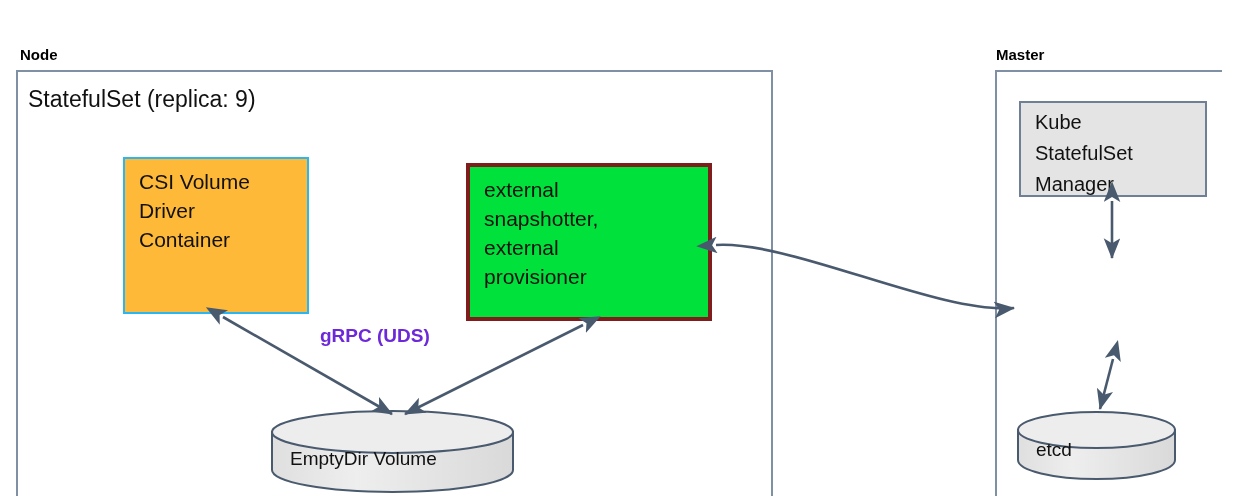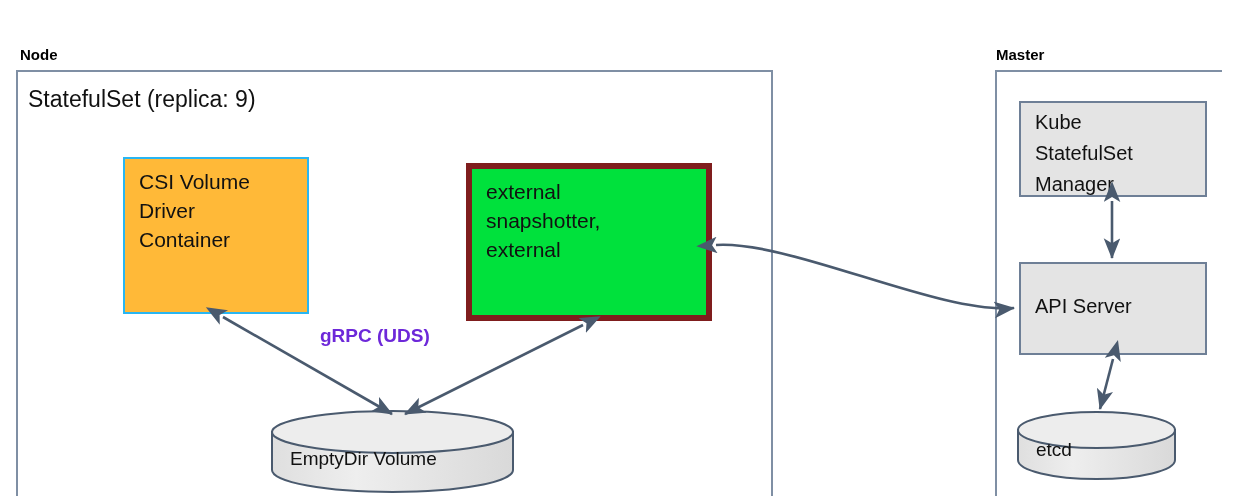--- a/index.html
+++ b/index.html
@@ -47,21 +47,21 @@
     line-height: 29px;
     padding: 8px 0 0 14px;
     color: #111;
   }
   .node-box.orange {
     background: #ffb938;
     border: 2px solid #29b6f2;
   }
   .node-box.green {
     background: #00e13c;
-    border: 6px solid #7f1d1d;
+    border: 4px solid #7f1d1d;
   }
   .node-box.gray {
     background: #e4e4e4;
     border: 2px solid #6e7f96;
     font-size: 20px;
     line-height: 31px;
     padding: 4px 0 0 14px;
   }
   .cyl-label {
     position: absolute;
@@ -101,31 +101,29 @@
   <div class="node-box orange" style="left:123px; top:117px; width:186px; height:157px;">
     <div>CSI Volume</div>
     <div>Driver</div>
     <div>Container</div>
   </div>
 
   <div class="node-box green" style="left:466px; top:123px; width:246px; height:158px;">
     <div>external</div>
     <div>snapshotter,</div>
     <div>external</div>
+    <div>provisioner</div>
   </div>
 
   <div class="node-box gray" style="left:1019px; top:61px; width:188px; height:96px;">
     <div>Kube</div>
     <div>StatefulSet</div>
     <div>Manager</div>
   </div>
 
-  <div class="node-box gray" style="left:1019px; top:222px; width:188px; height:93px; padding-top:27px;">
-    <div>API Server</div>
-  </div>
 
   <svg class="overlay" viewBox="0 0 1250 496">
     <defs>
       <marker id="arrowEnd" markerWidth="9" markerHeight="9" refX="7.6" refY="3.2" orient="auto" markerUnits="strokeWidth">
         <path d="M0,0 L8,3.2 L0,6.4 L1.9,3.2 z" fill="#4a5a6e"></path>
       </marker>
       <marker id="arrowStart" markerWidth="9" markerHeight="9" refX="0.4" refY="3.2" orient="auto-start-reverse" markerUnits="strokeWidth">
         <path d="M0,0 L8,3.2 L0,6.4 L1.9,3.2 z" fill="#4a5a6e"></path>
       </marker>
       <linearGradient id="cylBody" x1="0" y1="0" x2="1" y2="0">

